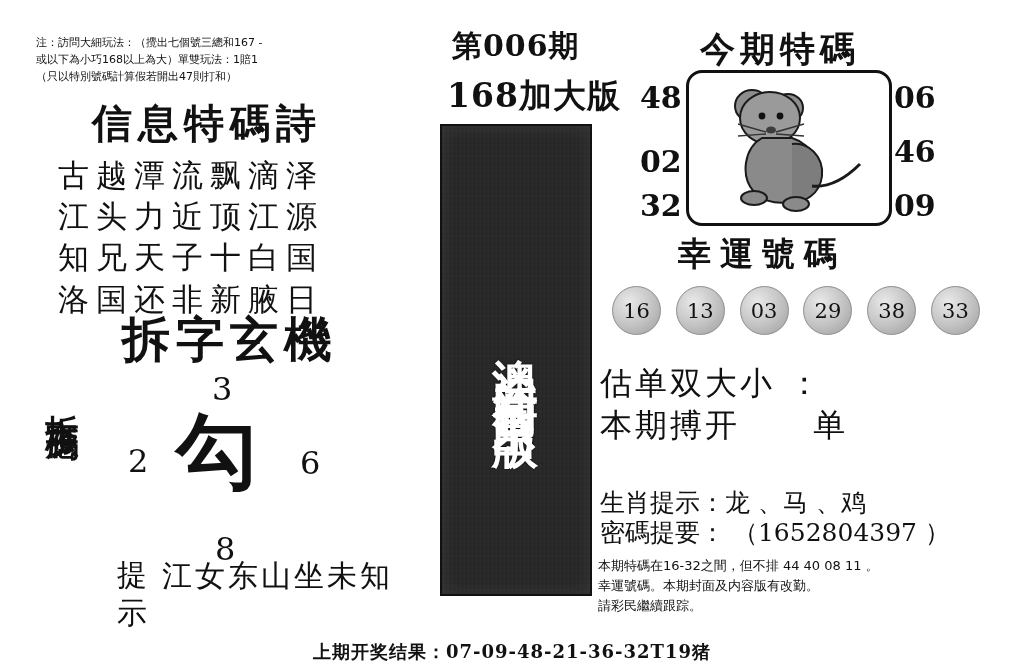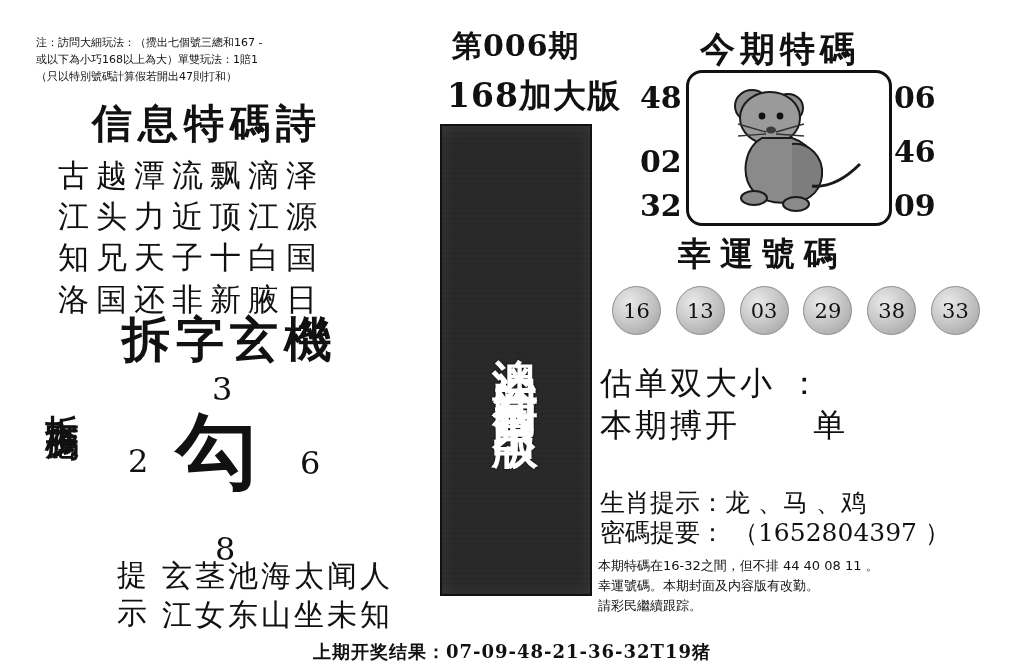--- a/index.html
+++ b/index.html
@@ -202,21 +202,20 @@
   <div class="vert-label">拆字應碼</div>
 
   <div class="num-top">3</div>
   <div class="num-left">2</div>
   <div class="num-right">6</div>
   <div class="num-bottom">8</div>
   <div class="big-char">勾</div>
 
   <div class="hint-label">提示</div>
   <div class="hint-lines">
-    <div class="hint-line">玄茎池海太闻人</div>
     <div class="hint-line">江女东山坐未知</div>
   </div>
 
   <div class="issue">第006期</div>
   <div class="edition">168加大版</div>
   <div class="banner">
     <div class="banner-text">澳门新葡京出版</div>
   </div>
 
   <div class="te-title">今期特碼</div>

